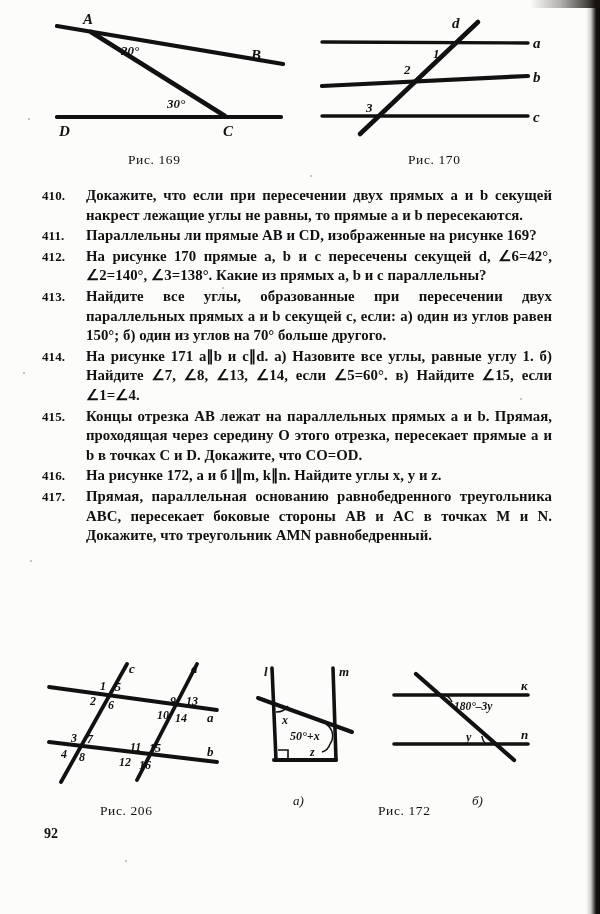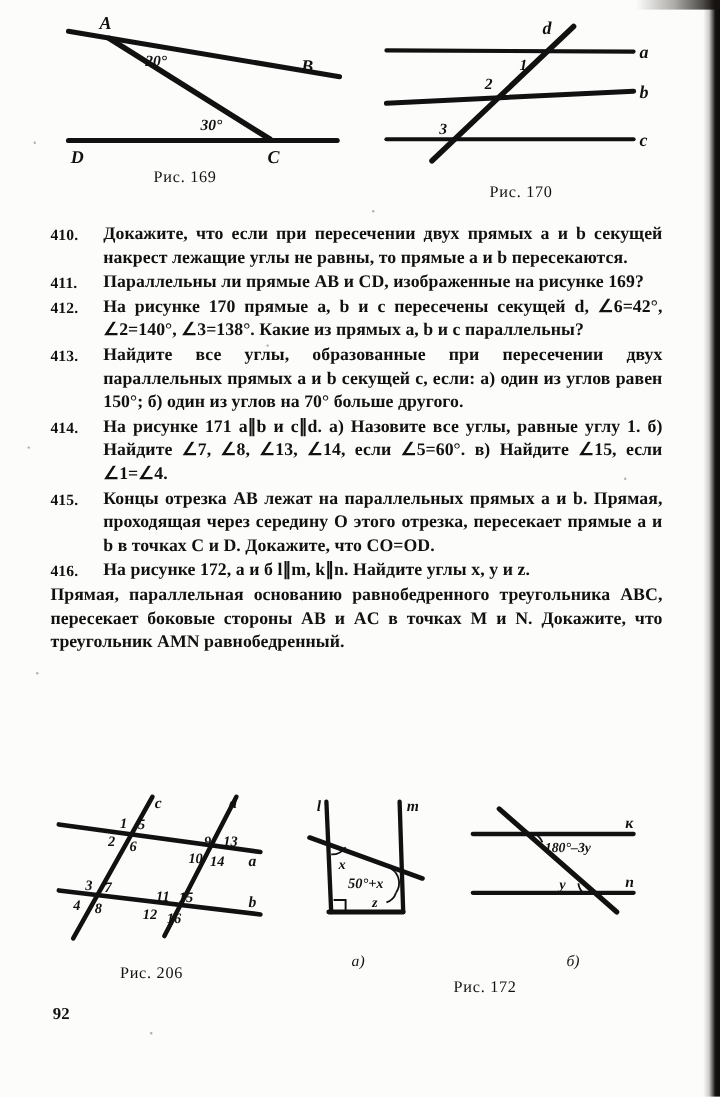--- a/index.html
+++ b/index.html
@@ -75,21 +75,20 @@
   .subcap{
     position:absolute;font-size:13px;font-style:italic;
     font-family:"Liberation Serif", serif;
   }
   .cap2{position:absolute;font-size:13.5px;letter-spacing:.6px;}
 
   .pagenum{
     position:absolute;left:44px;top:826px;
     font-size:14px;font-weight:bold;
     font-family:"Liberation Serif", serif;
-    margin-top:12px;
   }
 </style>
 </head>
 <body>
 
 <div class="page">
 
   <div class="scan-edge"></div>
   <div class="scan-edge-top"></div>
 
@@ -112,21 +111,21 @@
 
         <path d="M2,105 L226,105" stroke="#111" stroke-width="4.2" fill="none" stroke-linecap="round"></path>
         <text class="glabel" x="28" y="12" font-size="15">A</text>
         <text class="glabel" x="196" y="48" font-size="15">B</text>
         <text class="glabel" x="168" y="124" font-size="15">C</text>
         <text class="glabel" x="4" y="124" font-size="15">D</text>
         <text class="gnum" x="66" y="43" font-size="13">20°</text>
         <text class="gnum" x="112" y="96" font-size="13">30°</text>
       </svg>
     </div>
-    <div class="figcap" style="left:128px;top:136px;">Рис. 169</div>
+    <div class="figcap" style="left:128px;top:148px;">Рис. 169</div>
 
     <div class="fig" style="left:320px;top:8px;">
       <svg width="235" height="130" viewBox="0 0 235 130">
 
         <path d="M2,30 L208,31" stroke="#111" stroke-width="3.4" fill="none" stroke-linecap="round"></path>
 
         <path d="M2,74 L208,64" stroke="#111" stroke-width="4.2" fill="none" stroke-linecap="round"></path>
 
         <path d="M2,104 L208,104" stroke="#111" stroke-width="3.4" fill="none" stroke-linecap="round"></path>
 
@@ -174,20 +173,21 @@
       <div class="ex-num">415.</div>
       <div class="ex-body">Концы отрезка AB лежат на параллельных прямых a и b. Прямая, проходящая через середину O этого отрезка, пересекает прямые a и b в точках C и D. Докажите, что CO=OD.</div>
     </div>
 
     <div class="ex">
       <div class="ex-num">416.</div>
       <div class="ex-body">На рисунке 172, а и б l∥m, k∥n. Найдите углы x, y и z.</div>
     </div>
 
     <div class="ex">
+      <div class="ex-num">417.</div>
       <div class="ex-body">Прямая, параллельная основанию равнобедренного треугольника ABC, пересекает боковые стороны AB и AC в точках M и N. Докажите, что треугольник AMN равнобедренный.</div>
     </div>
 
   </div>
 
   <div class="figrow2">
 
     <div class="fig" style="left:45px;top:5px;">
       <svg width="180" height="140" viewBox="0 0 180 140">
 
@@ -264,18 +264,18 @@
         <path d="M62,42 A14,14 0 0 0 56,35" stroke="#111" stroke-width="1.5" fill="none"></path>
         <path d="M92,76 A12,12 0 0 0 96,84" stroke="#111" stroke-width="1.5" fill="none"></path>
         <text class="glabel" x="131" y="30" font-size="13">к</text>
         <text class="glabel" x="131" y="79" font-size="13">n</text>
         <text class="gnum" x="64" y="50" font-size="11.5">180°–3y</text>
         <text class="gnum" x="76" y="81" font-size="12">y</text>
       </svg>
     </div>
     <div class="subcap" style="left:472px;top:138px;">б)</div>
 
-    <div class="cap2" style="left:378px;top:160px;text-align:right;">Рис. 172</div>
+    <div class="cap2" style="left:378px;top:148px;text-align:right;">Рис. 172</div>
   </div>
 
   <div class="pagenum">92</div>
 
 </div>
 
 </body></html>

